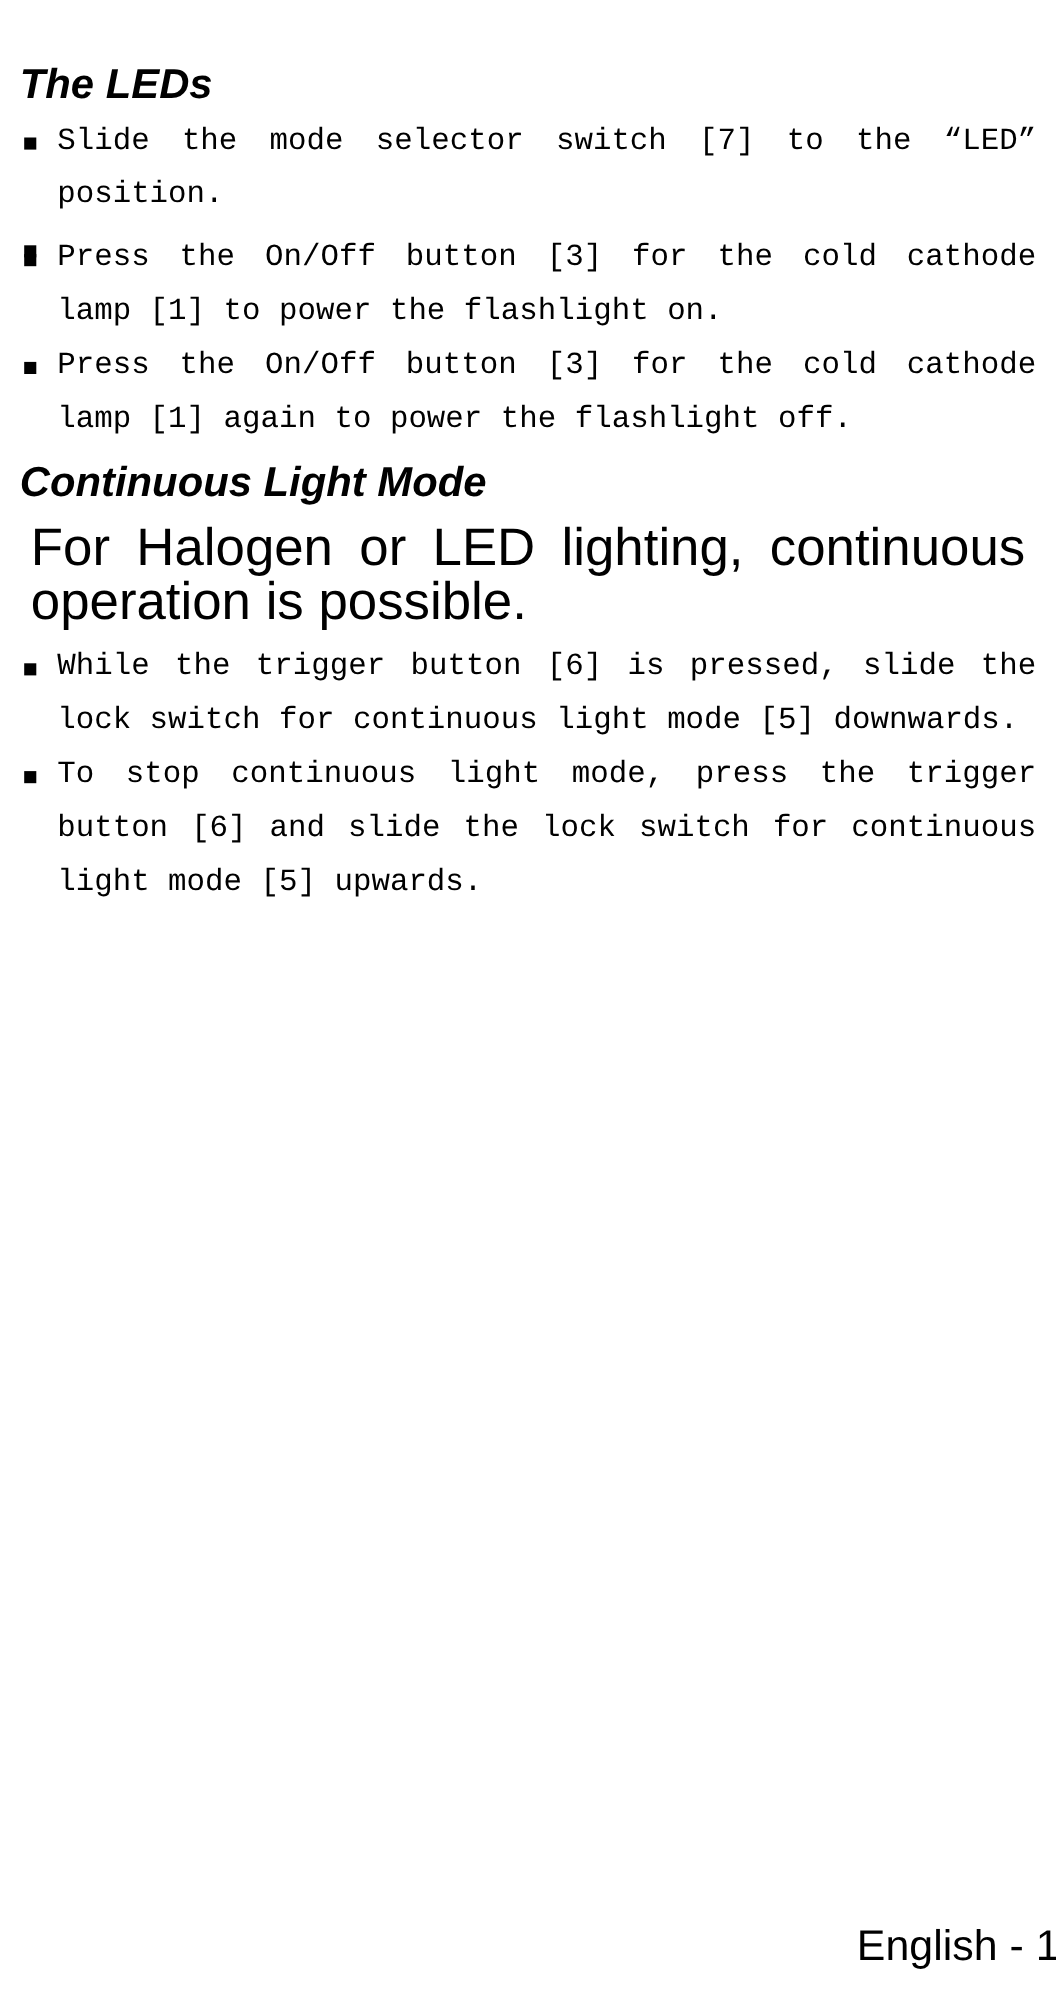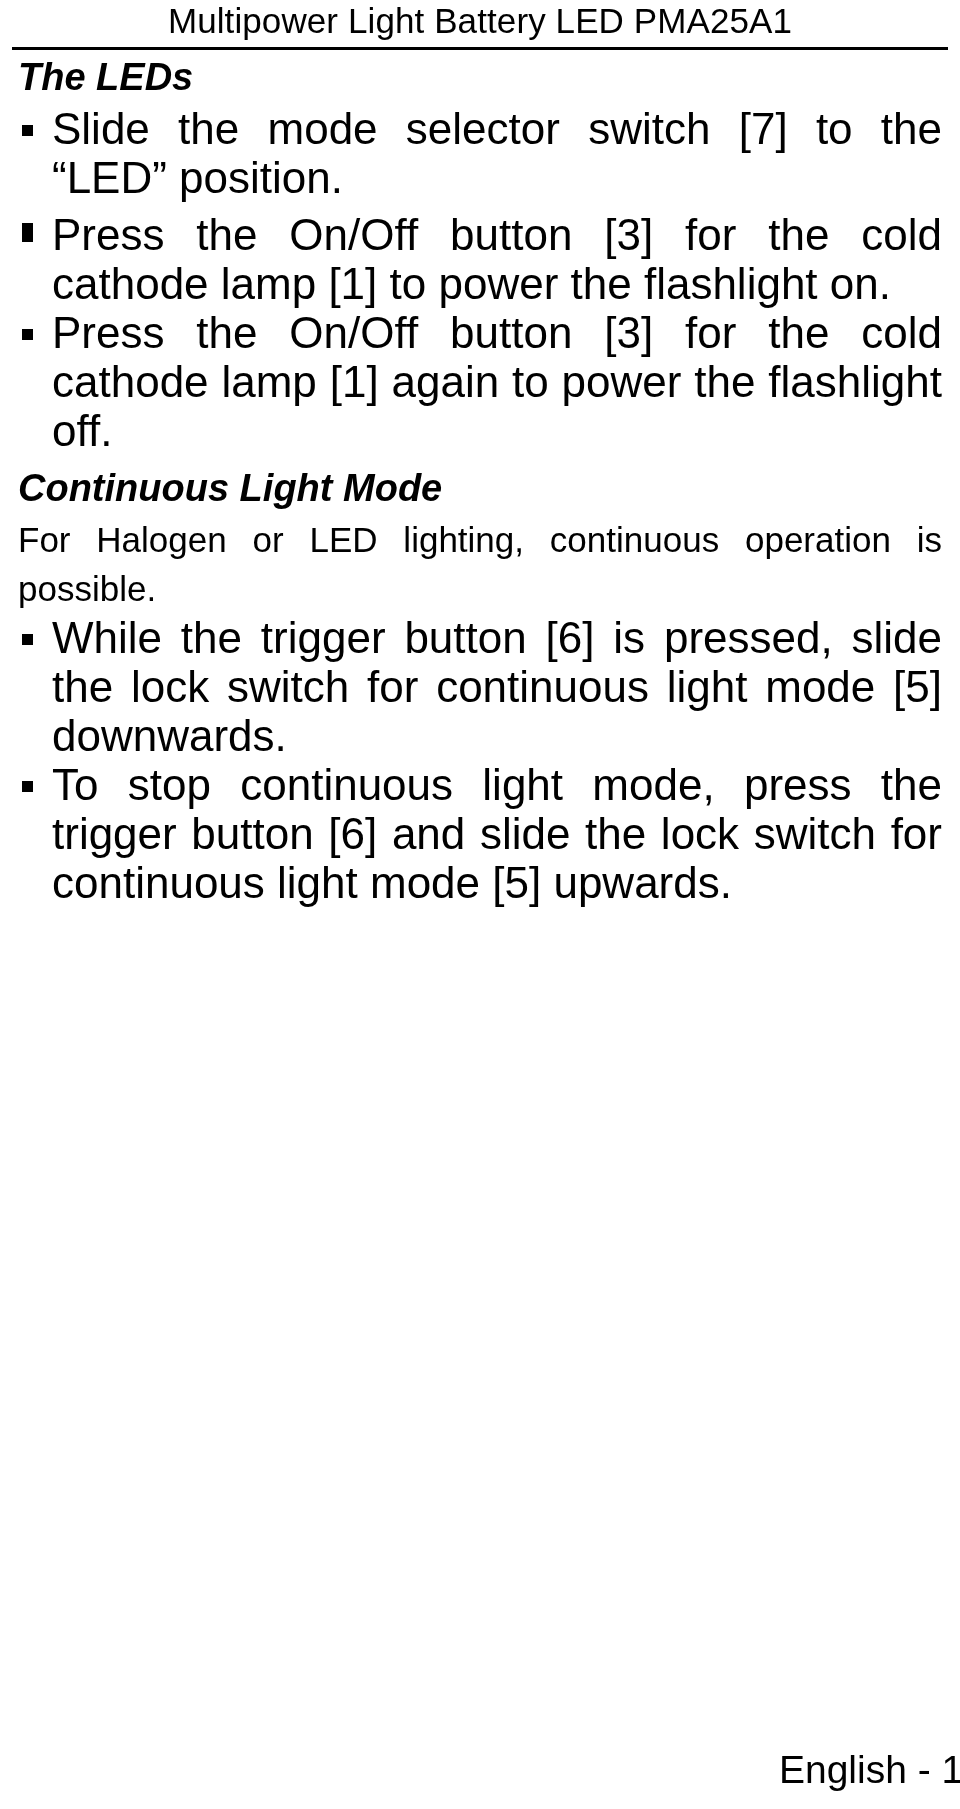--- a/index.html
+++ b/index.html
@@ -62,35 +62,36 @@
 
   .sec-head {
     font-style: italic;
     font-size: 38px;
     line-height: 50px;
     margin: 0 0 2px 0;
     font-family: "Liberation Sans", sans-serif;
   }
 
   .para {
-    font-size: 35px;
+    font-size: 48px;
     line-height: 49px;
-    margin: 0;
+    margin: 10px;
     text-align: justify;
     text-justify: inter-word;
   }
 
   .bullet {
     position: relative;
-    font-size: 44px;
+    font-size: 28px;
     line-height: 49px;
     margin: 0;
     padding-left: 34px;
     text-align: justify;
     text-justify: inter-word;
+    font-family: Liberation Mono, monospace;
   }
   .bullet .sq {
     position: absolute;
     left: 4px;
     top: 21px;
     width: 11px;
     height: 11px;
     background: #000000;
   }
   
@@ -108,24 +109,20 @@
     font-size: 39px;
     line-height: 42px;
     margin-left: 40px;
   }
 </style>
 </head>
 <body>
 
 <div class="page">
 
-  <div class="header">
-    <div class="header-title">Multipower Light Battery LED PMA25A1</div>
-    <div class="header-rule"></div>
-  </div>
 
   <div class="content">
 
     <h2 class="sec-head">The LEDs</h2>
 
     <p class="bullet">
       <span class="sq"></span>
       <span class="txt">Slide the mode selector switch [7] to the “LED” position.</span>
     </p>
     <p class="bullet">

